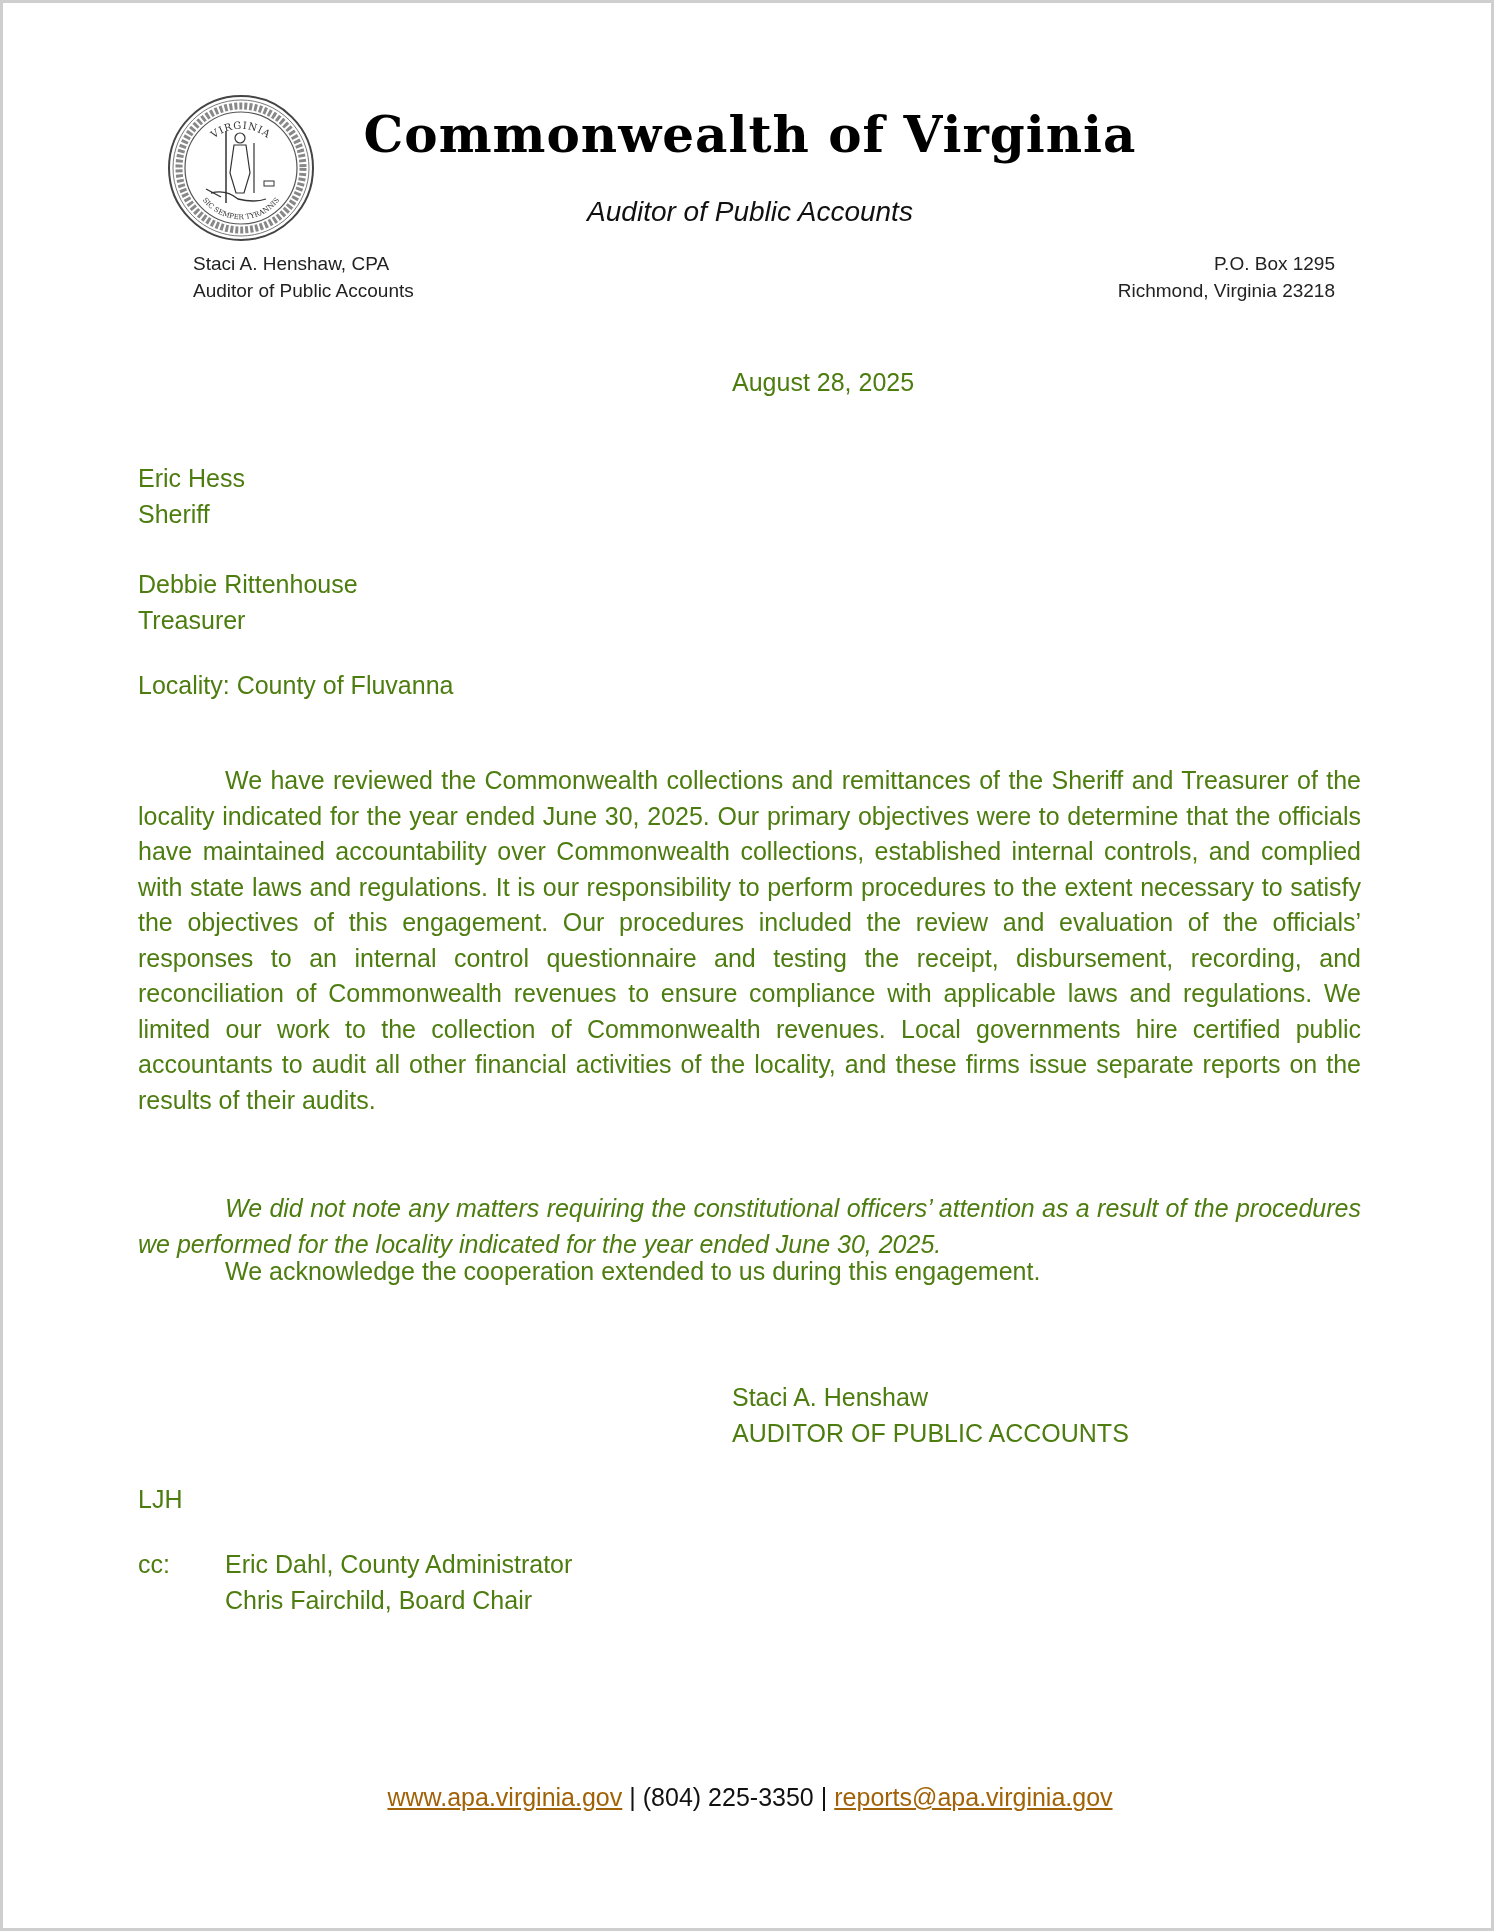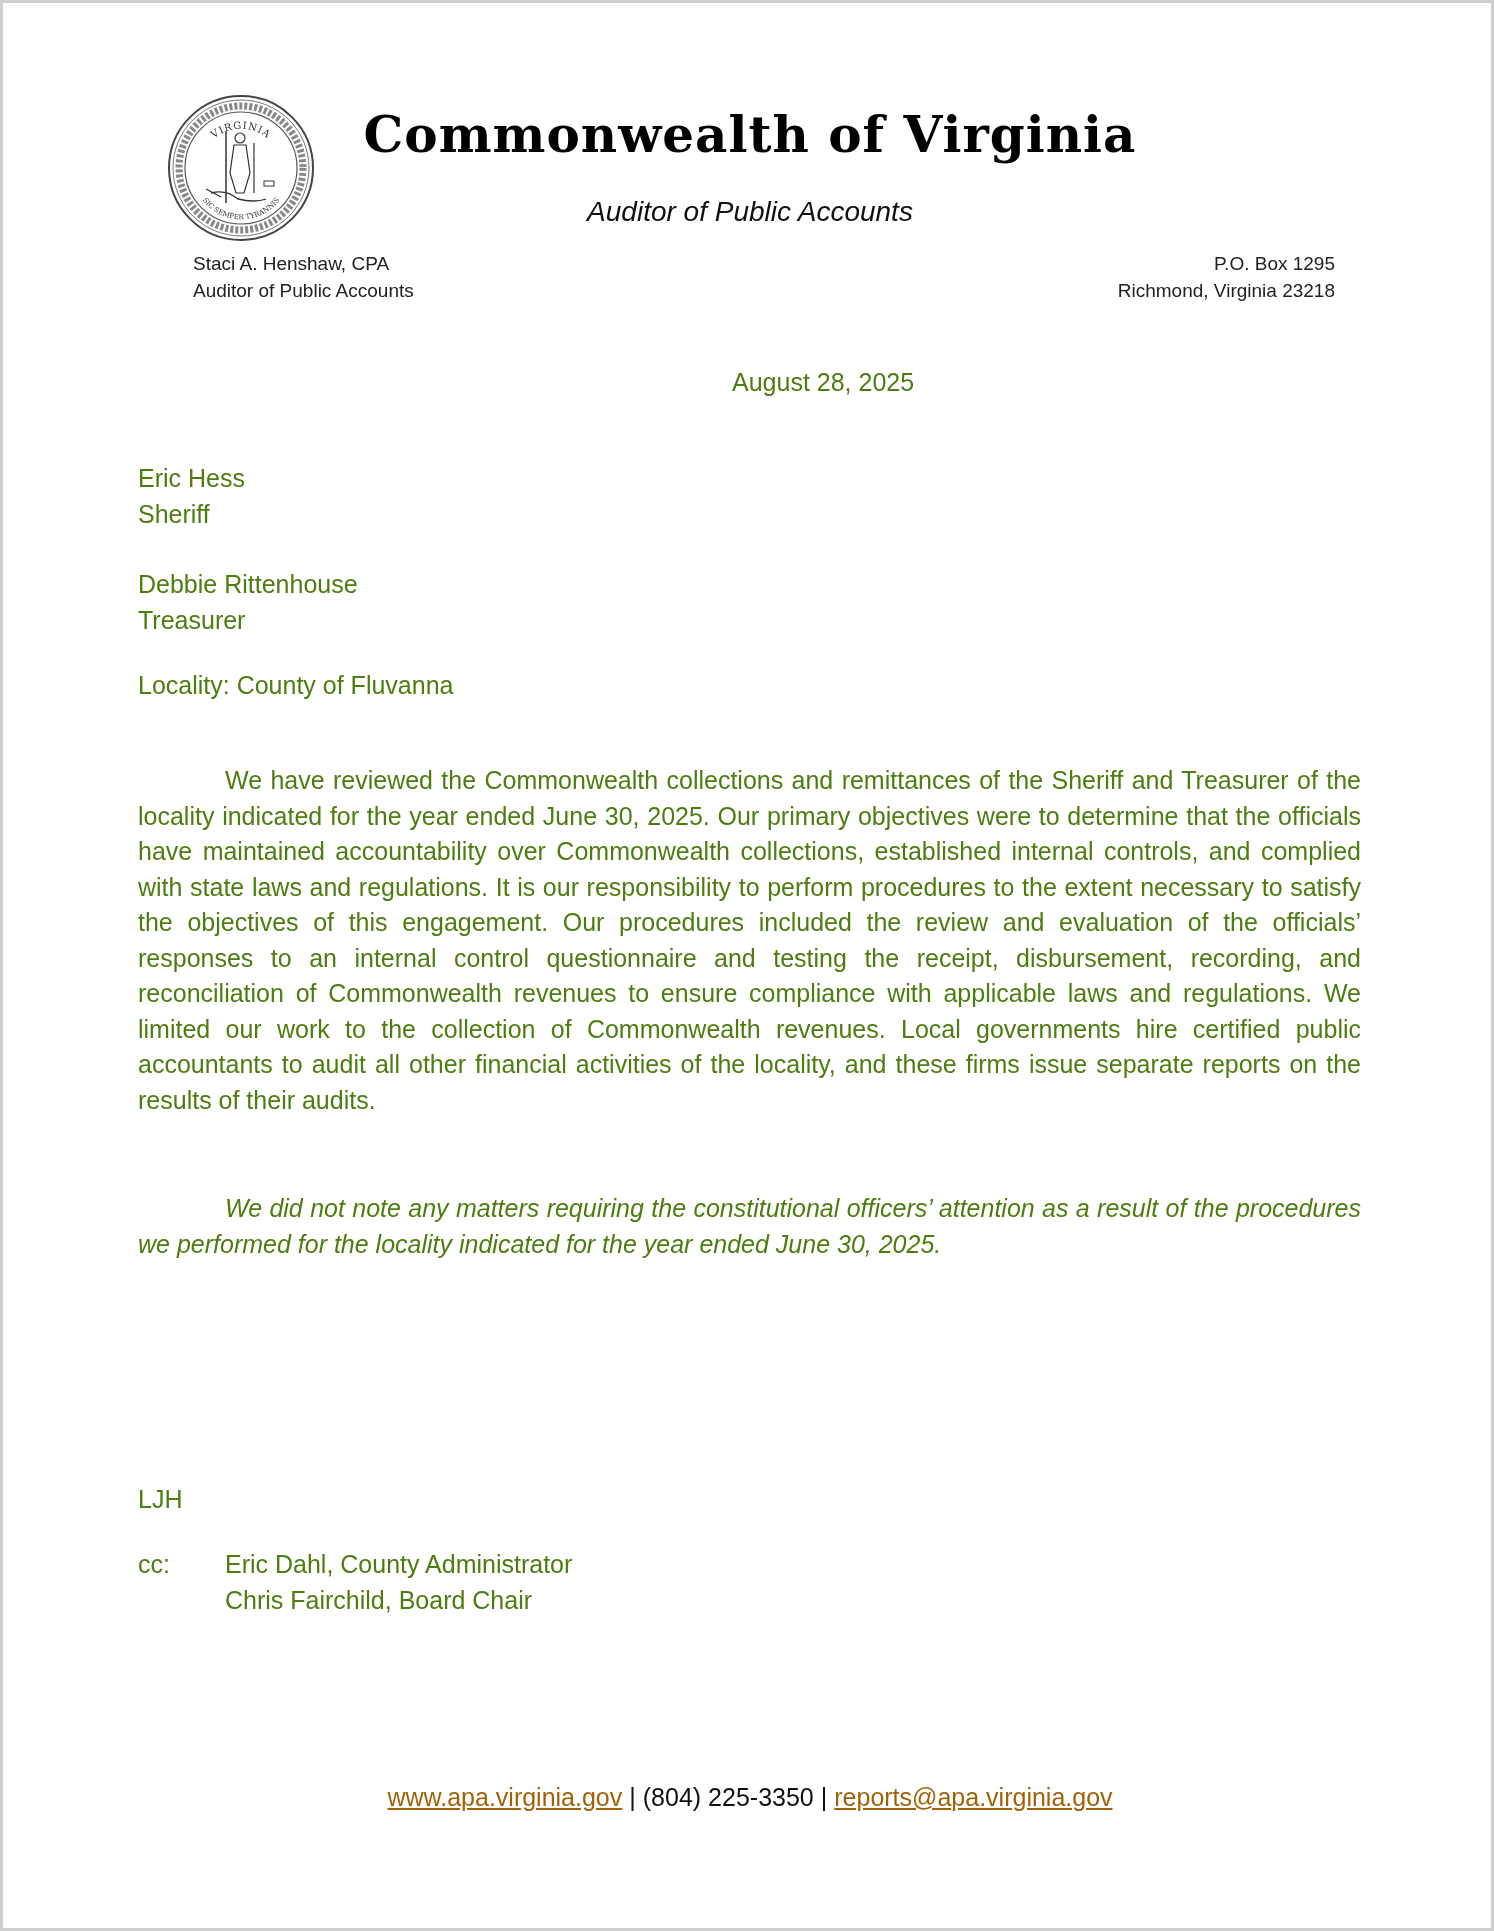--- a/index.html
+++ b/index.html
@@ -90,21 +90,26 @@
   </div>
   <div class="addr body-text abs" style="top:564px;">
     <div>Debbie Rittenhouse</div>
     <div>Treasurer</div>
   </div>
 
   <div class="addr body-text abs" style="top:665px;">Locality: County of Fluvanna</div>
 
   <p class="para body-text" style="top:760px; margin:0;">We have reviewed the Commonwealth collections and remittances of the Sheriff and Treasurer of the locality indicated for the year ended June 30, 2025.  Our primary objectives were to determine that the officials have maintained accountability over Commonwealth collections, established internal controls, and complied with state laws and regulations.  It is our responsibility to perform procedures to the extent necessary to satisfy the objectives of this engagement.  Our procedures included the review and evaluation of the officials’ responses to an internal control questionnaire and testing the receipt, disbursement, recording, and reconciliation of Commonwealth revenues to ensure compliance with applicable laws and regulations.  We limited our work to the collection of Commonwealth revenues. Local governments hire certified public accountants to audit all other financial activities of the locality, and these firms issue separate reports on the results of their audits.</p>
   <p class="para body-text" style="top:1188px; margin:0;font-style:italic;">We did not note any matters requiring the constitutional officers’ attention as a result of the procedures we performed for the locality indicated for the year ended June 30, 2025.</p>
+  <p class="para body-text" style="top:1251px; margin:0;">We acknowledge the cooperation extended to us during this engagement.</p>
 
+  <div class="sig body-text abs" style="top:1377px;">
+    <div>Staci A. Henshaw</div>
+    <div>AUDITOR OF PUBLIC ACCOUNTS</div>
+  </div>
 
   <div class="addr body-text abs" style="top:1479px;">LJH</div>
 
   <div class="cc-label body-text abs" style="top:1544px;">cc:</div>
   <div class="cc-names body-text abs" style="top:1544px;">
     <div>Eric Dahl, County Administrator</div>
     <div>Chris Fairchild, Board Chair</div>
   </div>
 
   <div class="footer">

